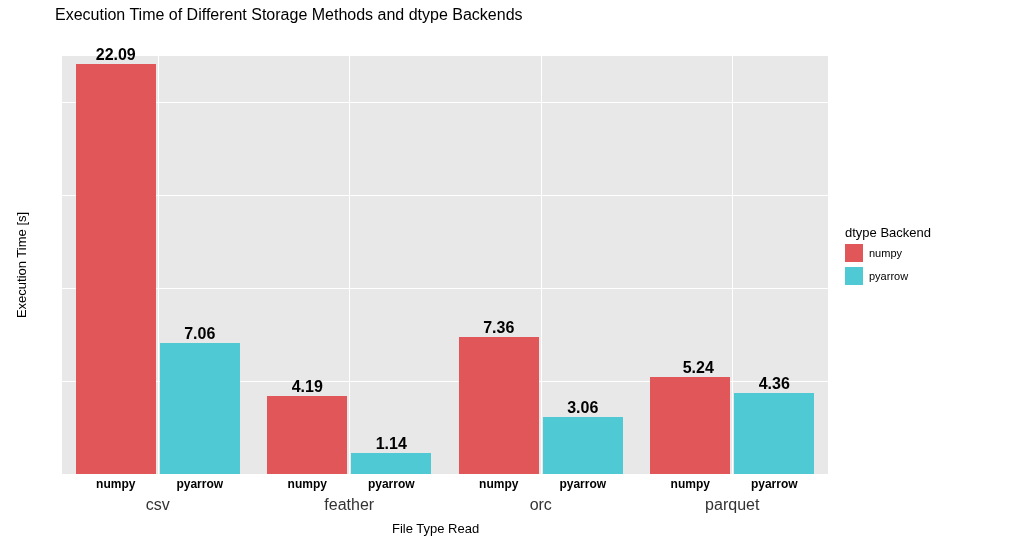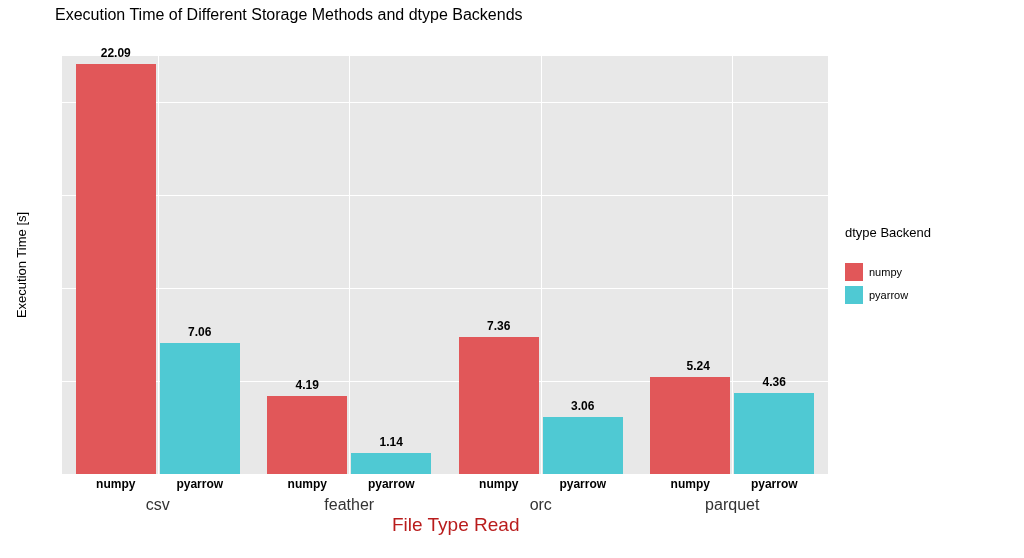--- a/index.html
+++ b/index.html
@@ -70,38 +70,38 @@
       left: 14px;
       top: 265px;
       transform: rotate(-90deg) translateX(-50%);
       transform-origin: left top;
       font-size: 13px;
       color: #000;
     }
     .x-axis-label {
       position: absolute;
       bottom: 22px;
-      font-size: 19px;
-      color: #b91c1c;
+      font-size: 13px;
+      color: #000000;
     }
     .caption {
       position: absolute;
       bottom: 4px;
       font-size: 11px;
       color: #000;
     }
     .bar {
       position: absolute;
       bottom: 0;
     }
     .bar.numpy { background: #e15759; }
     .bar.pyarrow { background: #4fc9d3; }
     .bar-value-label {
       position: absolute;
-      font-size: 12px;
+      font-size: 16px;
       font-weight: bold;
       color: #000;
       text-align: center;
       transform: translateX(-50%);
     }
     .bar-dodge-label {
       position: absolute;
       font-size: 12px;
       font-weight: bold;
       color: #000;
@@ -116,21 +116,21 @@
       transform: translateX(-50%);
     }
     .legend {
       position: absolute;
       left: 845px;
       top: 225px;
     }
     .legend-title {
       font-size: 13px;
       color: #000;
-      margin-bottom: 23px;
+      margin-bottom: 4px;
     }
     .legend-item {
       display: flex;
       align-items: center;
       margin-bottom: 5px;
     }
     .legend-swatch {
       width: 18px;
       height: 18px;
       margin-right: 6px;

